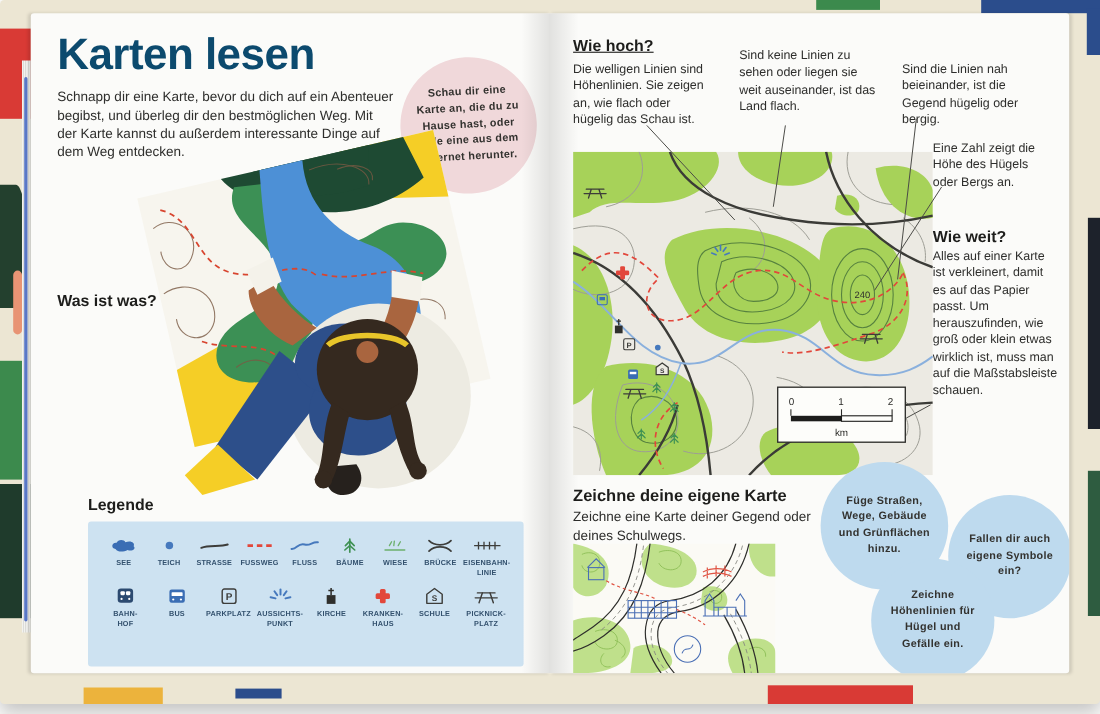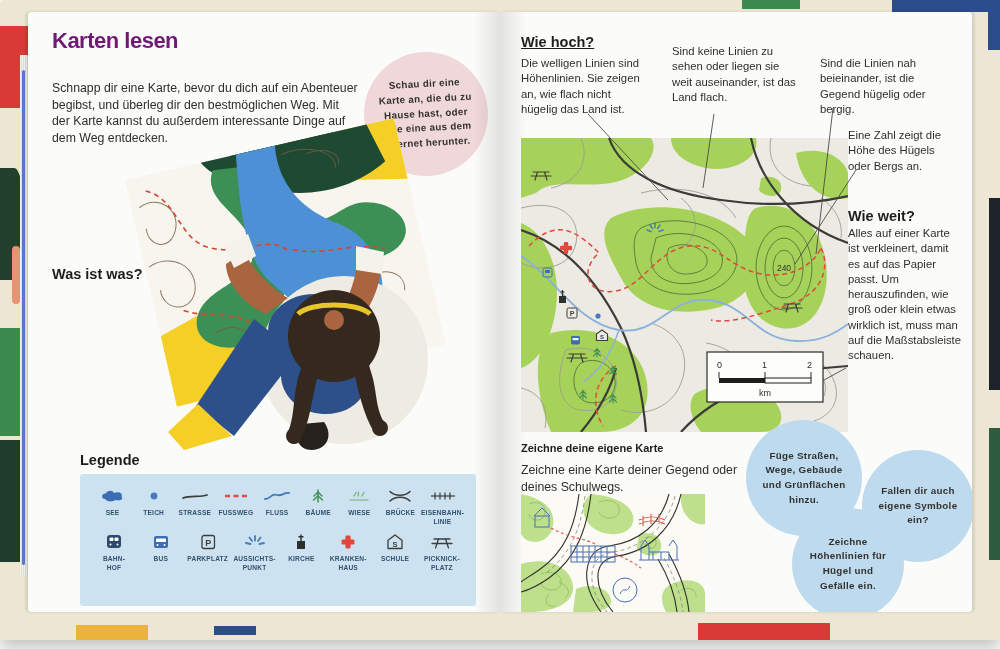--- a/index.html
+++ b/index.html
@@ -15,21 +15,21 @@
   .page-right { border-radius:0 3px 3px 0; box-shadow:2px 0 3px rgba(0,0,0,.12); }
   .gutter-l { position:absolute; right:0; top:0; width:26px; height:100%;
               background:linear-gradient(to right, rgba(0,0,0,0), rgba(0,0,0,.10)); }
   .gutter-r { position:absolute; left:0; top:0; width:26px; height:100%;
               background:linear-gradient(to left, rgba(0,0,0,0), rgba(0,0,0,.10)); }
   .page-stack { position:absolute; left:20px; top:55px; width:8px; height:520px;
                 background:repeating-linear-gradient(to right,#f2f2ef 0 1px,#dcdcd8 1px 2px); }
   .stack-blue { position:absolute; left:22px; top:70px; width:3px; height:495px; background:#5b79c9; border-radius:2px; }
 
   .abs { position:absolute; }
-  h1 { font-size:22px; font-weight:bold; letter-spacing:-.5px; color:#701a75; }
+  h1 { font-size:40px; font-weight:bold; letter-spacing:-.5px; color:#0c4a6e; }
   .h2 { font-size:14.5px; font-weight:bold; color:#1d1d1b; margin-bottom:5px; }
   .body-text { font-size:12.3px; line-height:1.36; color:#2e2e2c; }
   .small-text { font-size:11.3px; line-height:1.35; color:#2e2e2c; }
 
   .bubble { border-radius:50%; display:flex; align-items:center; justify-content:center;
             text-align:center; padding:12px; }
   .bubble-text { font-size:9.8px; line-height:1.5; color:#33322f; letter-spacing:.3px; font-weight:bold; }
   .bubble-pink { background:#f0d8da; transform:rotate(-3deg); }
   .bubble-blue { background:#bedaee; }
 
@@ -273,21 +273,21 @@
         </div>
 
         <div class="abs pagenum" style="left:24px;top:584px;">46</div>
         <div class="gutter-l"></div>
       </div>
 
       <div class="page page-right">
         <div class="gutter-r"></div>
 
         <div class="abs h2" style="left:21px;top:22px;text-decoration:underline;">Wie hoch?</div>
-        <div class="abs small-text" style="left:21px;top:44px;width:128px;">Die welligen Linien sind Höhenlinien. Sie zeigen an, wie flach nicht hügelig das Land ist.</div>
+        <div class="abs small-text" style="left:21px;top:44px;width:128px;">Die welligen Linien sind Höhenlinien. Sie zeigen an, wie flach oder hügelig das Schau ist.</div>
         <div class="abs small-text" style="left:172px;top:32px;width:128px;">Sind keine Linien zu sehen oder liegen sie weit auseinander, ist das Land flach.</div>
         <div class="abs small-text" style="left:320px;top:44px;width:118px;">Sind die Linien nah beieinander, ist die Gegend hügelig oder bergig.</div>
         <div class="abs small-text" style="left:348px;top:116px;width:110px;">Eine Zahl zeigt die Höhe des Hügels oder Bergs an.</div>
 
         <div class="abs h2" style="left:348px;top:196px;">Wie weit?</div>
         <div class="abs small-text" style="left:348px;top:214px;width:114px;">Alles auf einer Karte ist verkleinert, damit es auf das Papier passt. Um herauszufinden, wie groß oder klein etwas wirklich ist, muss man auf die Maßstabsleiste schauen.</div>
 
         <svg class="abs" style="left:21px;top:126px;" width="327" height="294" viewBox="0 0 327 294">
           <rect width="327" height="294" fill="#eceae3"></rect>
           <g fill="#a7d259">
@@ -395,21 +395,21 @@
         <svg class="abs connectors" style="left:0;top:0;" width="472" height="600">
           <g stroke="#4a4a46" stroke-width=".9" fill="none">
             <path d="M88,102 L168,188"></path>
             <path d="M214,102 L203,176"></path>
             <path d="M333,96 L316,242"></path>
             <path d="M356,158 L295,252"></path>
             <path d="M346,356 L324,368"></path>
           </g>
         </svg>
 
-        <div class="abs h2" style="left:21px;top:430px;font-size:11px;">Zeichne deine eigene Karte</div>
+        <div class="abs h2" style="left:21px;top:430px;font-size:15px;">Zeichne deine eigene Karte</div>
         <div class="abs body-text" style="left:21px;top:450px;width:240px;">Zeichne eine Karte deiner Gegend oder deines Schulwegs.</div>
 
         <svg class="abs" style="left:21px;top:482px;" width="184" height="118" viewBox="0 0 184 118">
           <rect width="184" height="118" fill="#fbfaf5"></rect>
           <g fill="#b8dd80" opacity=".9">
             <path d="M0,0 C25,5 38,18 30,38 C22,52 5,50 0,40 Z"></path>
             <path d="M70,0 C95,2 115,12 112,28 C108,44 80,44 68,30 C60,20 60,8 70,0 Z"></path>
             <path d="M0,70 C25,62 50,72 52,92 C54,110 30,118 10,118 L0,118 Z"></path>
             <path d="M55,95 C70,88 88,94 90,106 C91,114 80,118 68,118 L52,118 Z"></path>
             <path d="M160,0 L184,0 L184,30 C170,32 158,18 160,0 Z"></path>

